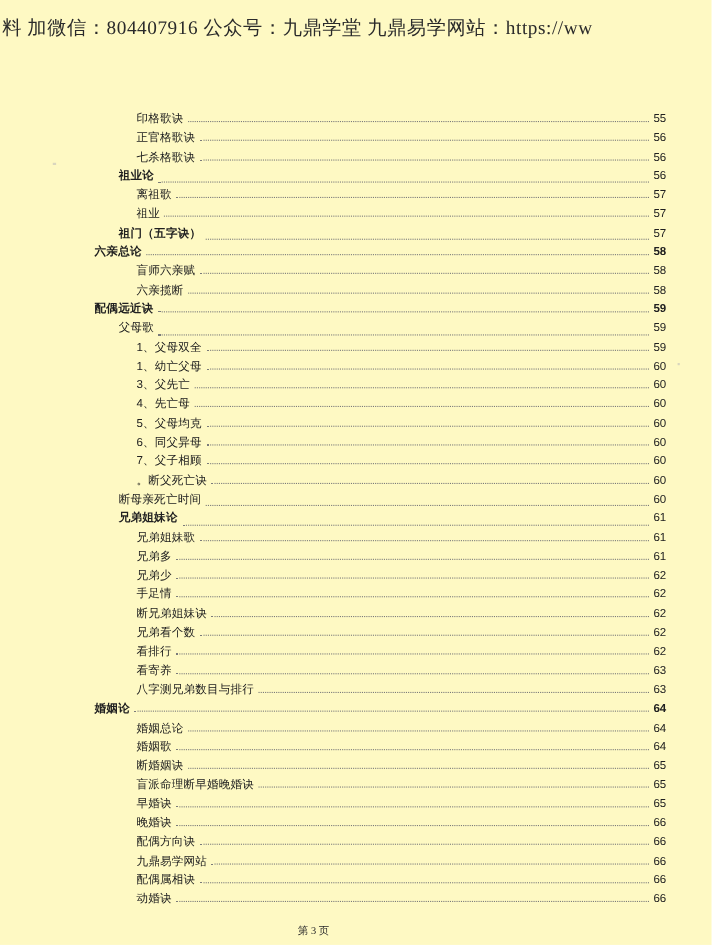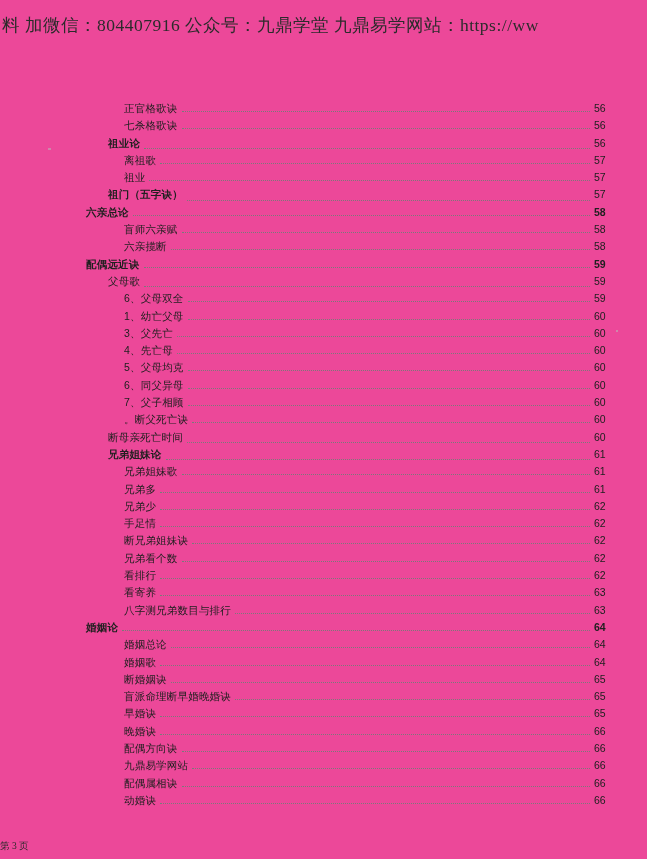--- a/index.html
+++ b/index.html
@@ -11,21 +11,21 @@
     width: 647px;
     height: 859px;
     position: relative;
     font-family: "Liberation Sans", sans-serif;
     color: #1a1a1a;
     overflow: hidden;
   }
   .page {
     position: absolute;
     inset: 0;
-    background: #ec4899;
+    background: #fef9c3;
   }
   
   .header-strip {
     position: absolute;
     top: 8px;
     left: 0;
     width: 647px;
     height: 36px;
     overflow: hidden;
     white-space: nowrap;
@@ -76,20 +76,21 @@
   .lvl-0 { padding-left: 0px; font-weight: bold; justify-content: flex-end; }
   .lvl-1 { padding-left: 22px; align-items: flex-end; }
   .lvl-2 { padding-left: 38px; }
   .toc-row.bold .toc-label { font-weight: bold; }
 
   .footer {
     position: absolute;
     top: 840px;
     left: 0;
     width: 570px;
+    text-align: center;
     font-size: 9.5px;
     color: #2a2a2a;
     font-family: "Liberation Serif", serif;
   }
   .speck {
     position: absolute;
     background: #b9b9b9;
     opacity: 0.55;
   }
 </style>
@@ -100,20 +101,25 @@
 
   <div class="header-strip">
     <div class="header-text">料 加微信：804407916 公众号：九鼎学堂 九鼎易学网站：https://ww</div>
   </div>
 
   <div class="speck" style="left:48px;top:148px;width:3px;height:2px;"></div>
   <div class="speck" style="left:616px;top:330px;width:2px;height:2px;"></div>
 
   <div class="toc" id="toc-list">
       <div class="toc-row lvl-2">
+        <span class="toc-label">印格歌诀</span>
+        <span class="toc-dots"></span>
+        <span class="toc-page">55</span>
+      </div>
+      <div class="toc-row lvl-2">
         <span class="toc-label">正官格歌诀</span>
         <span class="toc-dots"></span>
         <span class="toc-page">56</span>
       </div>
       <div class="toc-row lvl-2">
         <span class="toc-label">七杀格歌诀</span>
         <span class="toc-dots"></span>
         <span class="toc-page">56</span>
       </div>
       <div class="toc-row lvl-1 bold">
@@ -155,21 +161,21 @@
         <span class="toc-label">配偶远近诀</span>
         <span class="toc-dots"></span>
         <span class="toc-page">59</span>
       </div>
       <div class="toc-row lvl-1">
         <span class="toc-label">父母歌</span>
         <span class="toc-dots"></span>
         <span class="toc-page">59</span>
       </div>
       <div class="toc-row lvl-2">
-        <span class="toc-label">6、父母双全</span>
+        <span class="toc-label">1、父母双全</span>
         <span class="toc-dots"></span>
         <span class="toc-page">59</span>
       </div>
       <div class="toc-row lvl-2">
         <span class="toc-label">1、幼亡父母</span>
         <span class="toc-dots"></span>
         <span class="toc-page">60</span>
       </div>
       <div class="toc-row lvl-2">
         <span class="toc-label">3、父先亡</span>

